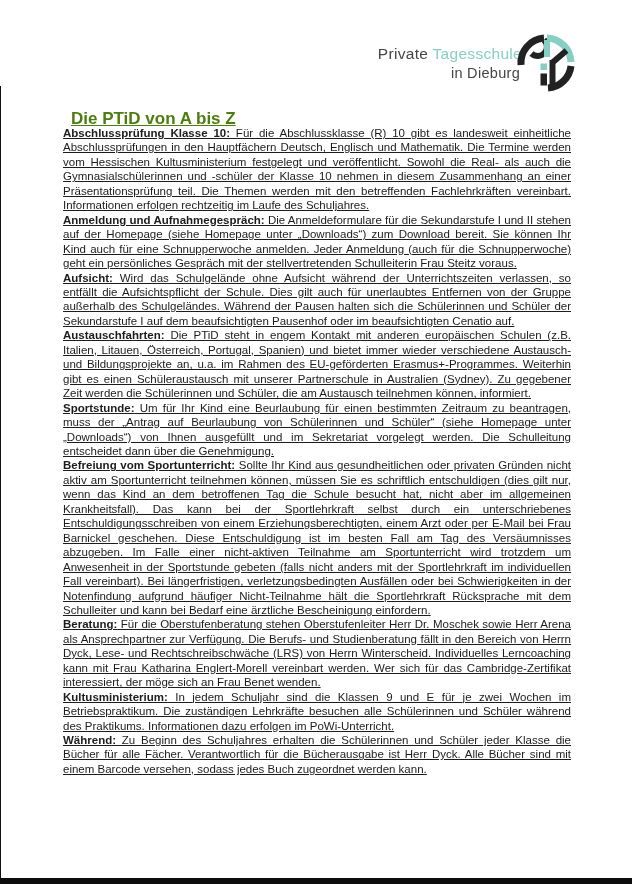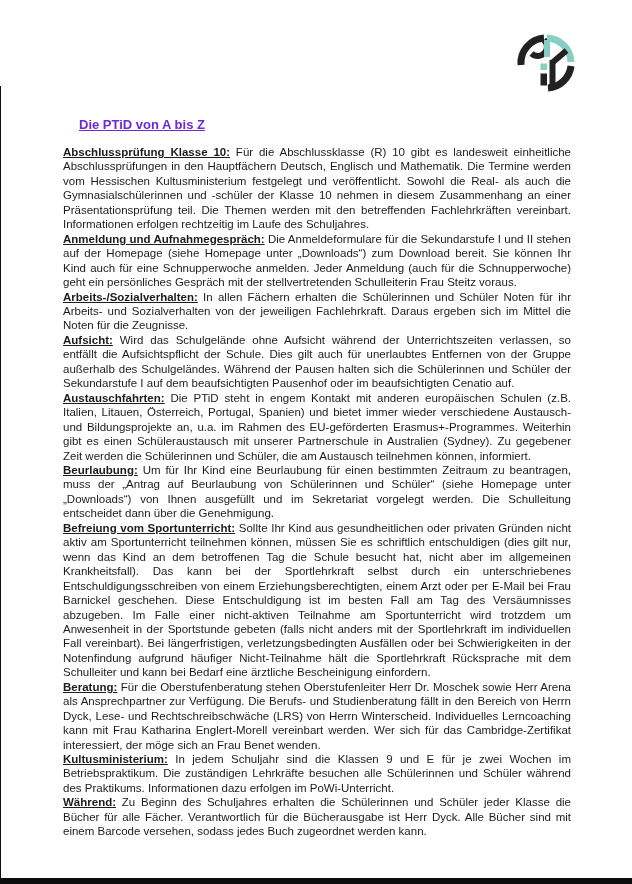--- a/index.html
+++ b/index.html
@@ -13,39 +13,43 @@
   
   .logo{position:absolute;top:33px;right:56px;display:flex;align-items:center;}
   .logo-text{text-align:right;line-height:1.25;margin-right:-6px;letter-spacing:.3px;}
   .logo-line1{font-size:15.5px;color:#454545;}
   .logo-line1 .accent{color:#87cec3;}
   .logo-line2{font-size:14.5px;color:#454545;padding-right:2px;}
   .logo-mark{width:60px;height:60px;flex:0 0 auto;}
 
   
   .page-title{
-    position:absolute;left:63px;top:101px;margin:16px;
-    font-size:13px;font-weight:bold;text-decoration:underline;color:#6d28d9;
+    position:absolute;left:63px;top:101px;margin:8px;
+    font-size:17px;font-weight:bold;text-decoration:underline;color:#4d7c0f;
   }
 
   
   .content{
-    position:absolute;left:63px;top:145px;width:508px;
-    font-size:11.5px;line-height:14.45px;text-align:justify;color:#1c1c1c;
+    position:absolute;left:63px;top:126px;width:508px;
+    font-size:11.5px;line-height:14.45px;text-align:justify;color:#1c1c1c;text-decoration:underline;
   }
   .content p.entry{margin:0;}
   .term{font-weight:bold;text-decoration:underline;}
 </style>
 </head>
 <body>
 
 <div class="edge-left"></div>
 <div class="edge-bottom"></div>
 
 <header class="logo">
+  <div class="logo-text">
+    <div class="logo-line1"><span>Private</span> <span class="accent">Tagesschule</span></div>
+    <div class="logo-line2">in Dieburg</div>
+  </div>
   <svg class="logo-mark" viewBox="0 0 60 60" aria-hidden="true">
 
     <path d="M5 32 A25 25 0 0 1 28 5" fill="none" stroke="#222222" stroke-width="7"></path>
     <path d="M28 7 A9 9 0 1 1 15.5 20.5" fill="none" stroke="#222222" stroke-width="6"></path>
 
     <path d="M31 5 A25 25 0 0 1 55 29" fill="none" stroke="#87cec3" stroke-width="7"></path>
     <path d="M31 7 L31 24" fill="none" stroke="#87cec3" stroke-width="6"></path>
 
     <path d="M55 33 A25 25 0 0 1 32 55" fill="none" stroke="#222222" stroke-width="7"></path>
     <path d="M50.5 17.5 L36.5 29.5" fill="none" stroke="#222222" stroke-width="6"></path>
@@ -55,22 +59,21 @@
     <rect x="24.5" y="40.5" width="6.5" height="12" fill="#222222"></rect>
   </svg>
 </header>
 
 <h1 class="page-title">Die PTiD von A bis Z</h1>
 
 <main class="content">
   <div id="glossary-sections">
       <p class="entry"><span class="term">Abschlussprüfung Klasse 10:</span><span> Für die Abschlussklasse (R) 10 gibt es landesweit einheitliche Abschlussprüfungen in den Hauptfächern Deutsch, Englisch und Mathematik. Die Termine werden vom Hessischen Kultusministerium festgelegt und veröffentlicht. Sowohl die Real- als auch die Gymnasialschülerinnen und -schüler der Klasse 10 nehmen in diesem Zusammenhang an einer Präsentationsprüfung teil. Die Themen werden mit den betreffenden Fachlehrkräften vereinbart. Informationen erfolgen rechtzeitig im Laufe des Schuljahres.</span></p>
       <p class="entry"><span class="term">Anmeldung und Aufnahmegespräch:</span><span> Die Anmeldeformulare für die Sekundarstufe I und II stehen auf der Homepage (siehe Homepage unter „Downloads“) zum Download bereit. Sie können Ihr Kind auch für eine Schnupperwoche anmelden. Jeder Anmeldung (auch für die Schnupperwoche) geht ein persönliches Gespräch mit der stellvertretenden Schulleiterin Frau Steitz voraus.</span></p>
-      <p class="entry"><span class="term">Arbeits-/Sozialverhalten:</span><span> In allen Fächern erhalten die Schülerinnen und Schüler Noten für ihr Arbeits- und Sozialverhalten von der jeweiligen Fachlehrkraft. Daraus ergeben sich im Mittel die Noten für die Zeugnisse.</span></p>
       <p class="entry"><span class="term">Aufsicht:</span><span> Wird das Schulgelände ohne Aufsicht während der Unterrichtszeiten verlassen, so entfällt die Aufsichtspflicht der Schule. Dies gilt auch für unerlaubtes Entfernen von der Gruppe außerhalb des Schulgeländes. Während der Pausen halten sich die Schülerinnen und Schüler der Sekundarstufe I auf dem beaufsichtigten Pausenhof oder im beaufsichtigten Cenatio auf.</span></p>
       <p class="entry"><span class="term">Austauschfahrten:</span><span> Die PTiD steht in engem Kontakt mit anderen europäischen Schulen (z.B. Italien, Litauen, Österreich, Portugal, Spanien) und bietet immer wieder verschiedene Austausch- und Bildungsprojekte an, u.a. im Rahmen des EU-geförderten Erasmus+-Programmes. Weiterhin gibt es einen Schüleraustausch mit unserer Partnerschule in Australien (Sydney). Zu gegebener Zeit werden die Schülerinnen und Schüler, die am Austausch teilnehmen können, informiert.</span></p>
-      <p class="entry"><span class="term">Beurlaubung:</span><span> Um für Ihr Kind eine Beurlaubung für einen bestimmten Zeitraum zu beantragen, muss der „Antrag auf Beurlaubung von Schülerinnen und Schüler“ (siehe Homepage unter „Downloads“) von Ihnen ausgefüllt und im Sekretariat vorgelegt werden. Die Schulleitung entscheidet dann über die Genehmigung.</span></p>
+      <p class="entry"><span class="term">Sportstunde:</span><span> Um für Ihr Kind eine Beurlaubung für einen bestimmten Zeitraum zu beantragen, muss der „Antrag auf Beurlaubung von Schülerinnen und Schüler“ (siehe Homepage unter „Downloads“) von Ihnen ausgefüllt und im Sekretariat vorgelegt werden. Die Schulleitung entscheidet dann über die Genehmigung.</span></p>
       <p class="entry"><span class="term">Befreiung vom Sportunterricht:</span><span> Sollte Ihr Kind aus gesundheitlichen oder privaten Gründen nicht aktiv am Sportunterricht teilnehmen können, müssen Sie es schriftlich entschuldigen (dies gilt nur, wenn das Kind an dem betroffenen Tag die Schule besucht hat, nicht aber im allgemeinen Krankheitsfall). Das kann bei der Sportlehrkraft selbst durch ein unterschriebenes Entschuldigungsschreiben von einem Erziehungsberechtigten, einem Arzt oder per E-Mail bei Frau Barnickel geschehen. Diese Entschuldigung ist im besten Fall am Tag des Versäumnisses abzugeben. Im Falle einer nicht-aktiven Teilnahme am Sportunterricht wird trotzdem um Anwesenheit in der Sportstunde gebeten (falls nicht anders mit der Sportlehrkraft im individuellen Fall vereinbart). Bei längerfristigen, verletzungsbedingten Ausfällen oder bei Schwierigkeiten in der Notenfindung aufgrund häufiger Nicht-Teilnahme hält die Sportlehrkraft Rücksprache mit dem Schulleiter und kann bei Bedarf eine ärztliche Bescheinigung einfordern.</span></p>
       <p class="entry"><span class="term">Beratung:</span><span> Für die Oberstufenberatung stehen Oberstufenleiter Herr Dr. Moschek sowie Herr Arena als Ansprechpartner zur Verfügung. Die Berufs- und Studienberatung fällt in den Bereich von Herrn Dyck, Lese- und Rechtschreibschwäche (LRS) von Herrn Winterscheid. Individuelles Lerncoaching kann mit Frau Katharina Englert-Morell vereinbart werden. Wer sich für das Cambridge-Zertifikat interessiert, der möge sich an Frau Benet wenden.</span></p>
       <p class="entry"><span class="term">Kultusministerium:</span><span> In jedem Schuljahr sind die Klassen 9 und E für je zwei Wochen im Betriebspraktikum. Die zuständigen Lehrkräfte besuchen alle Schülerinnen und Schüler während des Praktikums. Informationen dazu erfolgen im PoWi-Unterricht.</span></p>
       <p class="entry"><span class="term">Während:</span><span> Zu Beginn des Schuljahres erhalten die Schülerinnen und Schüler jeder Klasse die Bücher für alle Fächer. Verantwortlich für die Bücherausgabe ist Herr Dyck. Alle Bücher sind mit einem Barcode versehen, sodass jedes Buch zugeordnet werden kann.</span></p>
     </div>
 </main>
 
 </body></html>

